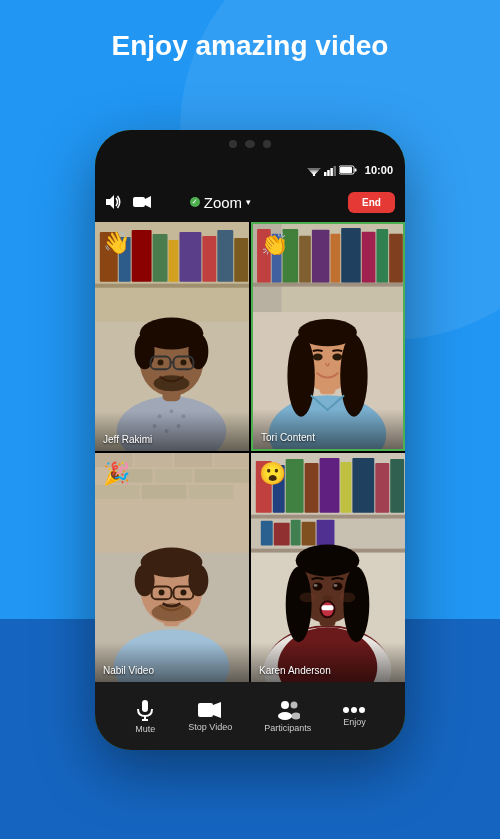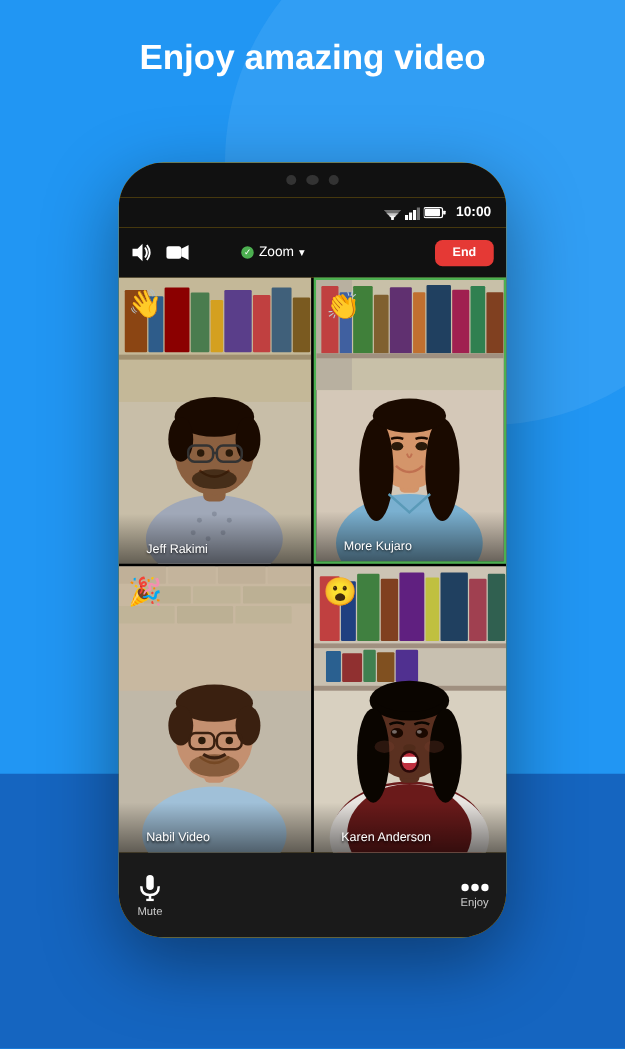--- a/index.html
+++ b/index.html
@@ -36,21 +36,21 @@
       padding: 0 20px;
     }
 
     .phone-container {
       position: absolute;
       top: 130px;
       left: 50%;
       transform: translateX(-50%);
       width: 310px;
       height: 620px;
-      background: #eab308;
+      background: #4d7c0f;
       border-radius: 36px;
       box-shadow: 0 20px 60px rgba(0,0,0,0.4);
       overflow: hidden;
       z-index: 3;
     }
 
     
     .phone-top-bar {
       height: 28px;
       background: #111;
@@ -117,21 +117,21 @@
       display: flex;
       align-items: center;
       justify-content: center;
     }
     .zoom-check {
       color: white;
       font-size: 7px;
     }
     .zoom-label {
       color: white;
-      font-size: 11px;
+      font-size: 15px;
       font-weight: 500;
     }
     .zoom-chevron {
       color: white;
       font-size: 9px;
     }
     .end-button {
       background: #E53935;
       color: white;
       border: none;
@@ -166,42 +166,42 @@
       content: '';
       position: absolute;
       bottom: 0; left: 0; right: 0;
       height: 40px;
       background: linear-gradient(transparent, rgba(0,0,0,0.5));
     }
 
     .participant-name {
       position: absolute;
       bottom: 6px;
-      left: 22px;
+      left: 8px;
       color: white;
       font-size: 10px;
       font-weight: 500;
       z-index: 2;
       text-shadow: 0 1px 2px rgba(0,0,0,0.8);
     }
     .emoji-reaction {
       position: absolute;
       top: 8px;
       left: 8px;
       font-size: 22px;
       z-index: 2;
     }
 
     
     .bottom-toolbar {
       height: 68px;
       background: #1a1a1a;
       display: flex;
       align-items: center;
-      justify-content: space-between;
+      justify-content: center;
       padding: 0 4px;
       gap: 12px;
     }
     .toolbar-btn {
       display: flex;
       flex-direction: column;
       align-items: center;
       gap: 3px;
       cursor: pointer;
       padding: 6px 10px;
@@ -385,21 +385,21 @@
         <path d="M62,130 Q67,128 72,130" stroke="#1a0a00" stroke-width="2" fill="none"></path>
         <path d="M82,130 Q87,128 92,130" stroke="#1a0a00" stroke-width="2" fill="none"></path>
 
         <path d="M75,142 Q77,148 79,142" stroke="#c07050" stroke-width="1.5" fill="none"></path>
 
         <path d="M66,152 Q77,162 88,152" stroke="#c07050" stroke-width="2" fill="none"></path>
 
         <path d="M60,175 L77,190 L94,175" stroke="#5a9ab8" stroke-width="2" fill="none"></path>
       </svg>
       <div class="emoji-reaction">👏</div>
-      <div class="participant-name">More Kujaro</div>
+      <div class="participant-name">Tori Content</div>
     </div>
 
     <div class="video-cell">
       <svg width="100%" height="100%" viewBox="0 0 155 230" preserveAspectRatio="xMidYMid slice">
 
         <rect width="155" height="230" fill="#c0b8a8"></rect>
 
         <rect x="0" y="0" width="155" height="100" fill="#c8b8a0"></rect>
         <rect x="0" y="0" width="38" height="14" fill="#b8a890" rx="1" opacity="0.5"></rect>
         <rect x="40" y="0" width="38" height="14" fill="#c0b098" rx="1" opacity="0.5"></rect>
@@ -508,22 +508,38 @@
     <div class="toolbar-btn">
       <svg width="22" height="22" viewBox="0 0 22 22">
         <rect x="8" y="1" width="6" height="12" rx="3" fill="white"></rect>
         <path d="M4,10 Q4,17 11,17 Q18,17 18,10" stroke="white" stroke-width="2" fill="none"></path>
         <line x1="11" y1="17" x2="11" y2="21" stroke="white" stroke-width="2"></line>
         <line x1="8" y1="21" x2="14" y2="21" stroke="white" stroke-width="2"></line>
       </svg>
       <span class="toolbar-btn-label">Mute</span>
     </div>
 
-
-
+    <div class="toolbar-btn">
+      <svg width="24" height="18" viewBox="0 0 24 18">
+        <rect x="0" y="2" width="15" height="14" rx="2" fill="white"></rect>
+        <polygon points="15,4 23,1 23,17 15,14" fill="white"></polygon>
+      </svg>
+      <span class="toolbar-btn-label">Stop Video</span>
+    </div>
+
+
+    <div class="toolbar-btn">
+      <svg width="24" height="20" viewBox="0 0 24 20">
+        <circle cx="9" cy="5" r="4" fill="white"></circle>
+        <ellipse cx="9" cy="16" rx="7" ry="4" fill="white"></ellipse>
+        <circle cx="18" cy="5" r="3.5" fill="white" opacity="0.7"></circle>
+        <ellipse cx="20" cy="16" rx="5" ry="3.5" fill="white" opacity="0.7"></ellipse>
+      </svg>
+      <span class="toolbar-btn-label">Participants</span>
+    </div>
 
     <div class="toolbar-btn">
       <svg width="22" height="8" viewBox="0 0 22 8">
         <circle cx="3" cy="4" r="3" fill="white"></circle>
         <circle cx="11" cy="4" r="3" fill="white"></circle>
         <circle cx="19" cy="4" r="3" fill="white"></circle>
       </svg>
       <span class="toolbar-btn-label">Enjoy</span>
     </div>
 

